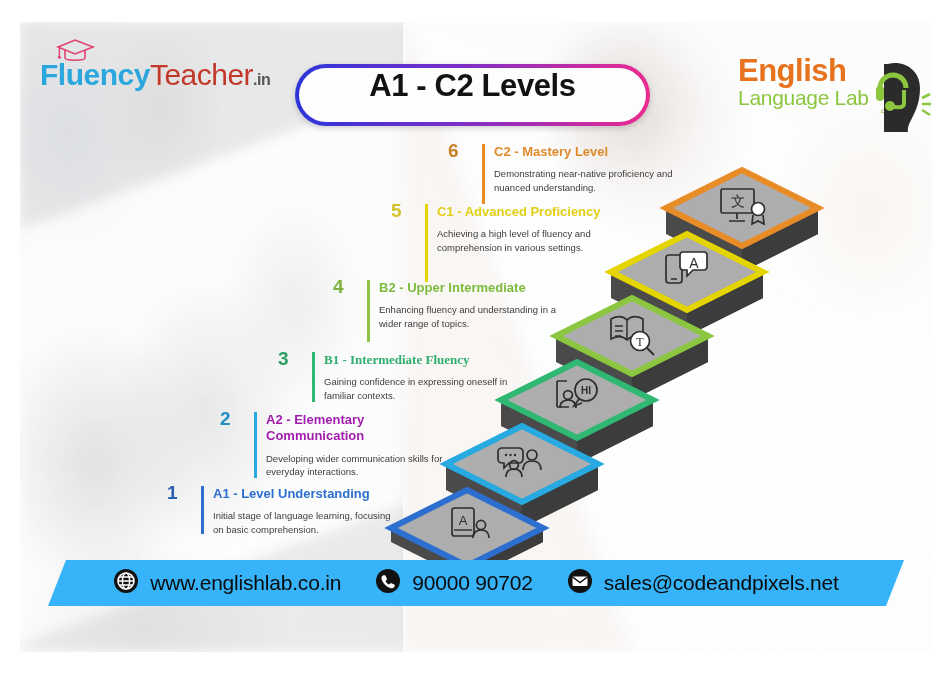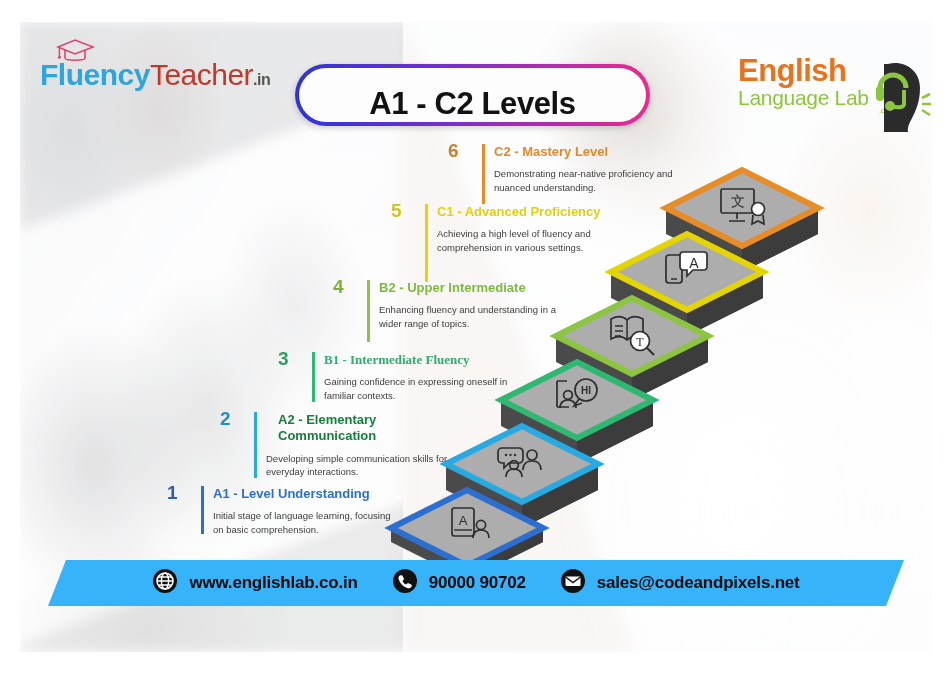--- a/index.html
+++ b/index.html
@@ -53,41 +53,41 @@
   .logo-ell{position:absolute;right:4px;top:34px;width:190px;height:82px;}
   .ell-eng{font-size:31px;font-weight:700;color:#e8731e;line-height:.95;letter-spacing:-.5px;}
   .ell-lang{font-size:21px;font-weight:400;color:#8cc63e;line-height:1;margin-top:2px;letter-spacing:-.3px;}
   .ell-co{font-size:8px;color:#8cc63e;text-align:right;margin-top:-2px;padding-right:30px;}
   .ell-head{position:absolute;right:-4px;top:2px;}
 
   
   .title-pill{position:absolute;left:275px;top:42px;width:355px;height:62px;border-radius:34px;
     padding:4px;background:linear-gradient(90deg,#2b35d8 0%,#7a2fc9 45%,#ec2a8f 100%);
     box-shadow:0 2px 6px rgba(0,0,0,.18);box-sizing:border-box;}
-  .title-inner{width:100%;height:100%;border-radius:30px;background:#fdfdfd;display:flex;align-items:flex-end;justify-content:center;}
+  .title-inner{width:100%;height:100%;border-radius:30px;background:#fdfdfd;display:flex;align-items:flex-start;justify-content:center;}
   .title-text{font-size:31px;font-weight:800;color:#121212;letter-spacing:-.4px;}
 
   
   .stair{position:absolute;left:0;top:0;width:912px;height:630px;pointer-events:none;}
 
   
   .lvl{position:absolute;}
   .lvl .num{position:absolute;left:0;top:-4px;font-size:19px;font-weight:700;}
   .lvl .bar{position:absolute;left:34px;top:0;width:3px;}
   .lvl .body{margin-left:46px;width:190px;}
   .lvl .hd{font-size:13px;font-weight:700;line-height:1.25;}
   .lvl .ds{margin-top:7px;font-size:9.5px;line-height:1.45;color:#3c3c3c;}
 
   
   .footer{position:absolute;left:28px;top:538px;width:856px;height:46px;}
   .fbar{position:absolute;inset:0;background:#36b3f9;
     clip-path:polygon(18px 0,856px 0,838px 46px,0 46px);}
   .fitems{position:absolute;inset:0;display:flex;align-items:center;justify-content:center;gap:34px;}
   .fitem{display:flex;align-items:center;gap:11px;}
-  .fitem .txt{font-size:17px;font-weight:700;color:#0b0b0b;letter-spacing:-.2px;}
+  .fitem .txt{font-size:21px;font-weight:400;color:#0b0b0b;letter-spacing:-.2px;}
 </style>
 </head>
 <body>
 
 <div id="poster">
 
   <div class="bg-photo">
     <div class="bg-left"></div>
     <div class="bg-right"></div>
     <div class="bg-wash"></div>
@@ -273,22 +273,22 @@
     <div class="body">
       <div class="hd" style="color:#2fae70;font-family:Liberation Serif, serif;">B1 - Intermediate Fluency</div>
       <div class="ds">Gaining confidence in expressing oneself in familiar contexts.</div>
     </div>
   </div>
 
   <div class="lvl" style="left:200px;top:390px;">
     <div class="num" style="color:#2390c4;">2</div>
     <div class="bar" style="height:66px;background:#27a9e1;"></div>
     <div class="body">
-      <div class="hd" style="color:#15803d;margin-left:12px;">A2 - Elementary Communication</div>
-      <div class="ds">Developing simple communication skills for everyday interactions.</div>
+      <div class="hd" style="color:#a21caf;">A2 - Elementary Communication</div>
+      <div class="ds">Developing wider communication skills for everyday interactions.</div>
     </div>
   </div>
 
   <div class="lvl" style="left:147px;top:464px;">
     <div class="num" style="color:#2a5fae;">1</div>
     <div class="bar" style="height:48px;background:#2d6fd0;"></div>
     <div class="body">
       <div class="hd" style="color:#2d6fd0;">A1 - Level Understanding</div>
       <div class="ds">Initial stage of language learning, focusing on basic comprehension.</div>
     </div>

